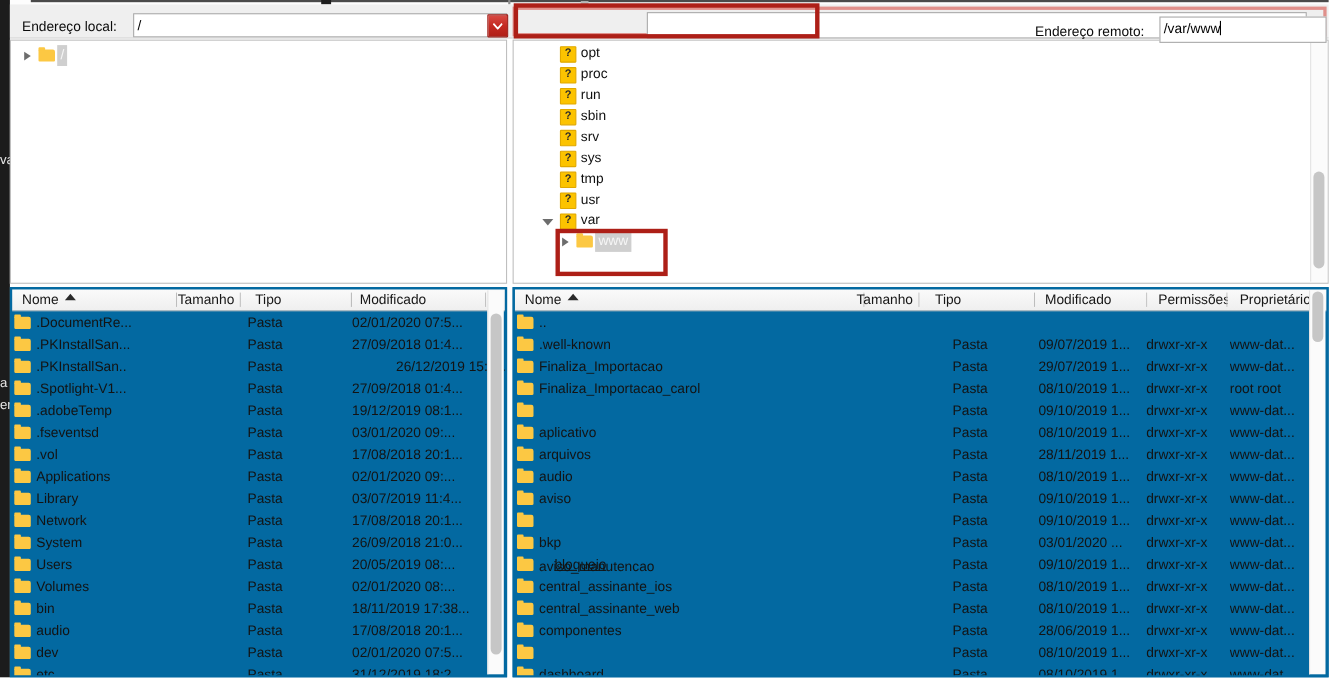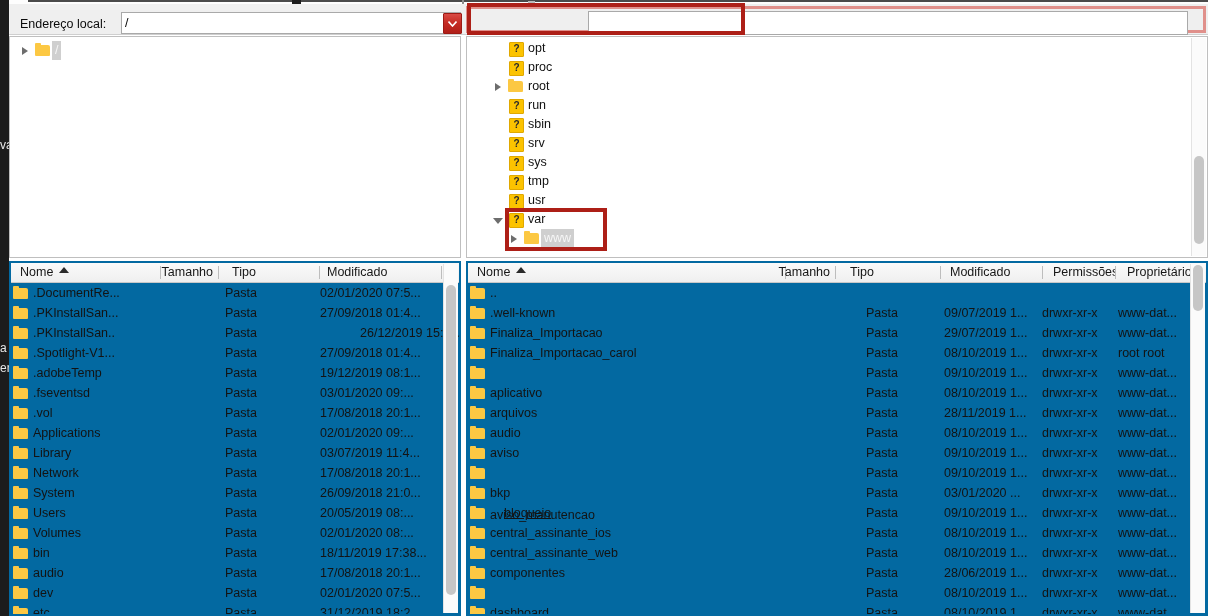--- a/index.html
+++ b/index.html
@@ -184,20 +184,25 @@
     <div class="addr-field" id="local-addr-field"><span>/</span></div>
     <div class="addr-drop" id="local-addr-drop">
       <svg width="9" height="6" viewBox="0 0 9 6">
         <path d="M0.5 0.5 L4.5 5 L8.5 0.5" fill="none" stroke="#ffffff" stroke-width="1.6"></path>
       </svg>
     </div>
   </div>
 
   <div id="remote-outer-frame"></div>
   <div id="remote-field-long"></div>
+  <div id="remote-addr-wrap">
+    <div class="addr-label" id="remote-addr-label">Endereço remoto:</div>
+    <div class="addr-field" id="remote-addr-field"><span>/var/www</span><span class="addr-caret"></span></div>
+
+  </div>
   <div id="remote-hl-box"></div>
 
   <div class="tree-pane" id="local-tree">
     <div id="local-tree-rows" style="margin-top: 4px;">
         <div class="tree-row" style="padding-left: 8px;">
           <span class="tw">
             <span class="twist"></span>
           </span>
           <span class="ic">
             <span class="folder"></span>
@@ -215,29 +220,20 @@
             <span class="unknown">?</span>
           </span>
           <span class="tlabel">opt</span>
         </div>
         <div class="tree-row" style="padding-left: 24px;">
           <span class="tw"></span>
           <span class="ic">
             <span class="unknown">?</span>
           </span>
           <span class="tlabel">proc</span>
-        </div>
-        <div class="tree-row" style="padding-left: 24px;">
-          <span class="tw">
-            <span class="twist"></span>
-          </span>
-          <span class="ic">
-            <span class="folder"></span>
-          </span>
-          <span class="tlabel">root</span>
         </div>
         <div class="tree-row" style="padding-left: 24px;">
           <span class="tw"></span>
           <span class="ic">
             <span class="unknown">?</span>
           </span>
           <span class="tlabel">run</span>
         </div>
         <div class="tree-row" style="padding-left: 24px;">
           <span class="tw"></span>

